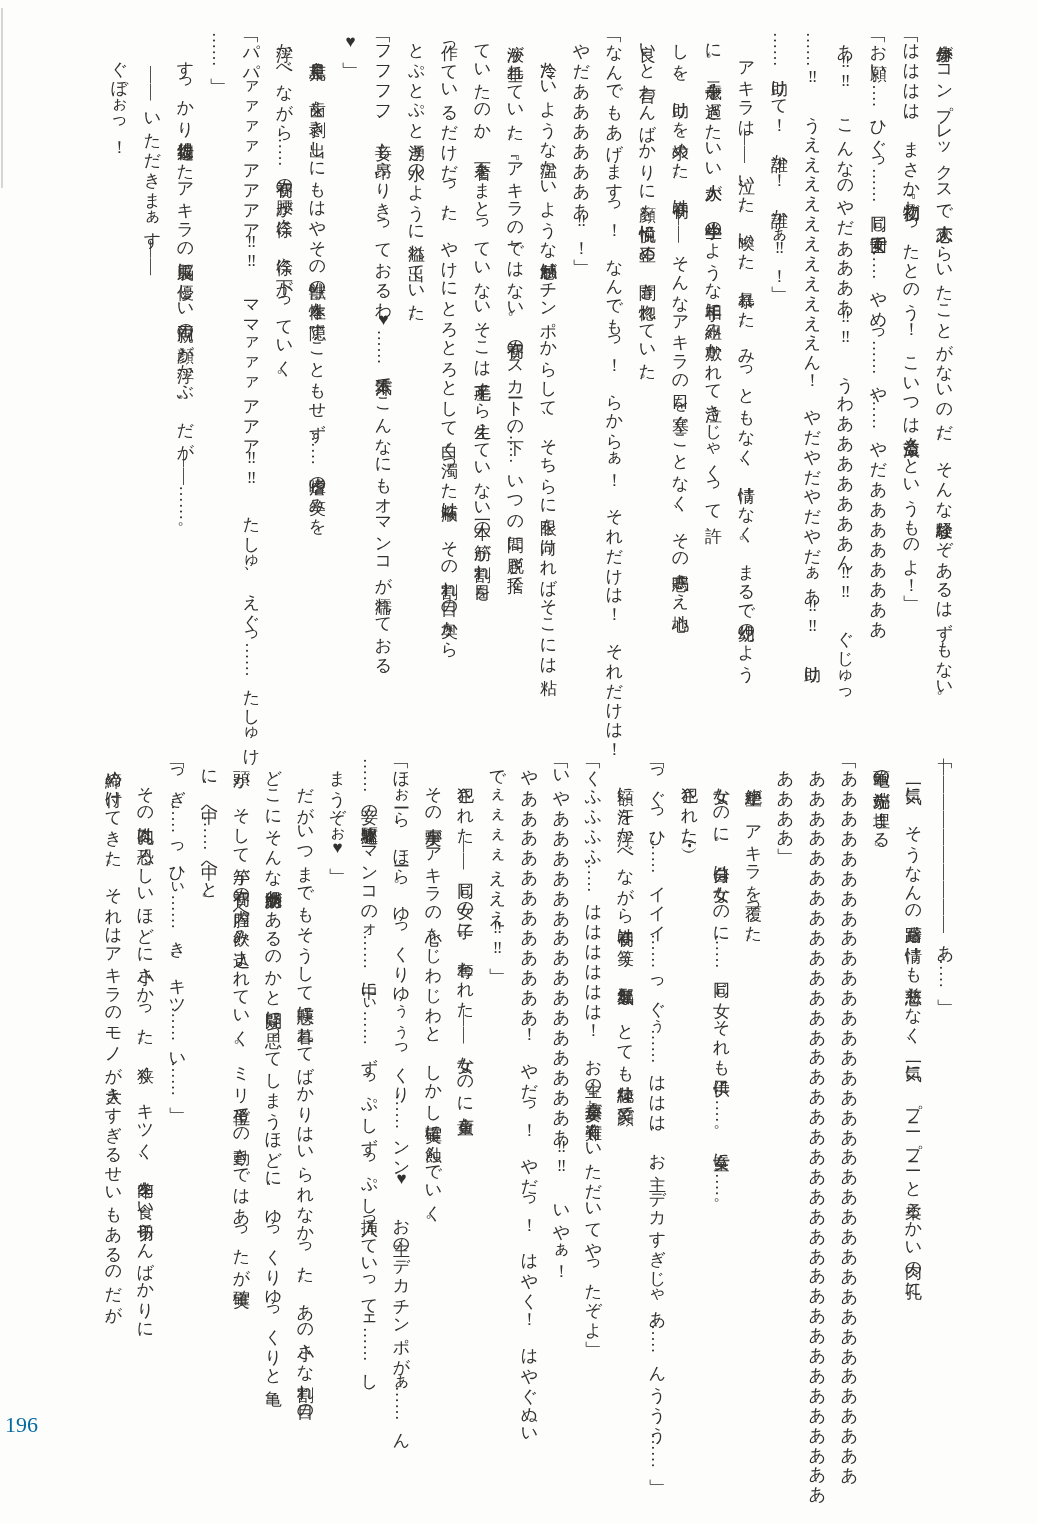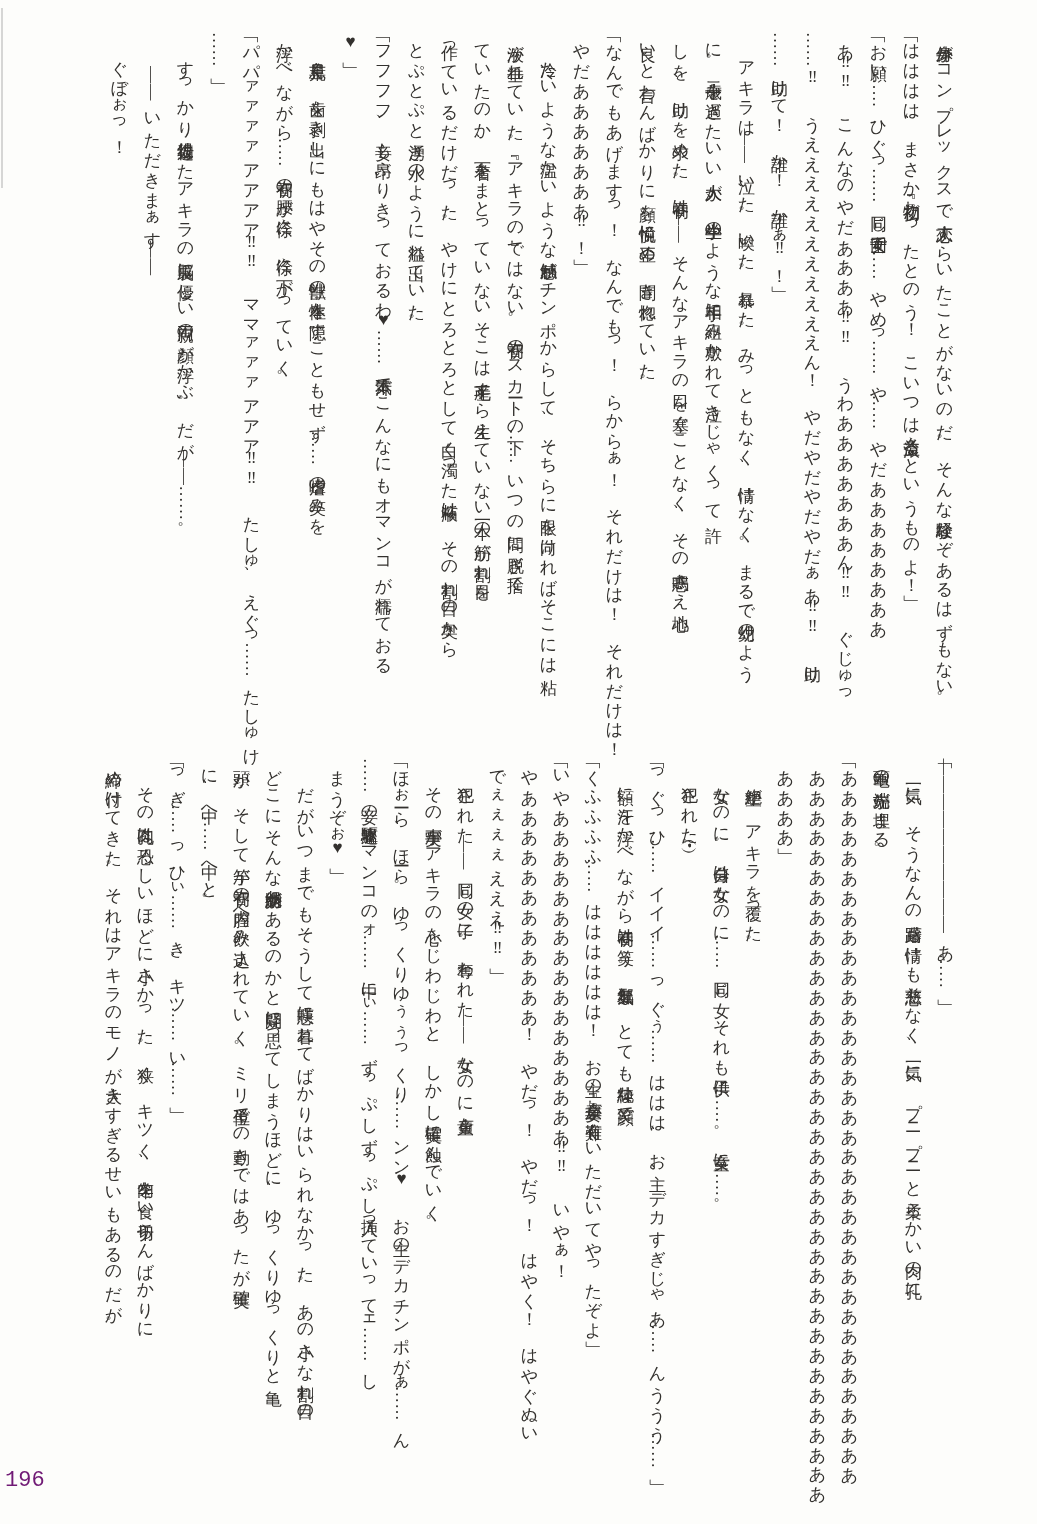--- a/index.html
+++ b/index.html
@@ -18,24 +18,24 @@
     writing-mode:vertical-rl;
     text-orientation:mixed;
     font-size:17px;
     letter-spacing:0.5px;
   }
   #block-upper{top:32px;height:718px;line-height:33px;}
   #block-lower{top:758px;height:736px;line-height:32px;}
   .vline{white-space:nowrap;}
   .page-number{
     position:absolute;
-    left:5px;top:1468px;
+    left:5px;top:1412px;
     font-size:22px;
-    color:#701a75;
-    font-family:Liberation Mono, monospace;
+    color:#0369a1;
+    font-family:Liberation Serif, serif;
   }
   .scan-line{
     position:absolute;
     left:1px;top:8px;
     width:2px;height:180px;
     background:#bcbcbc;
     opacity:.6;
   }
 </style>
 </head>

